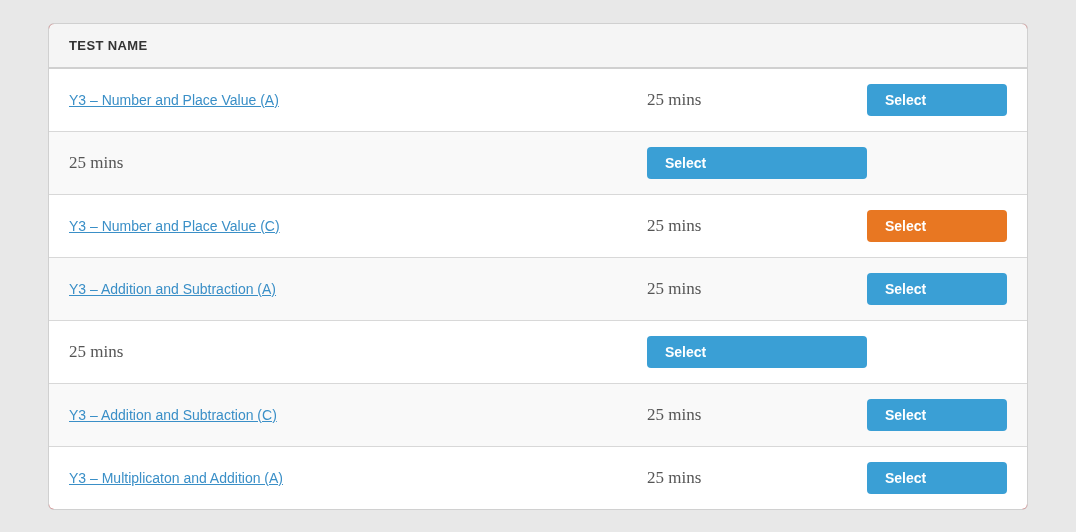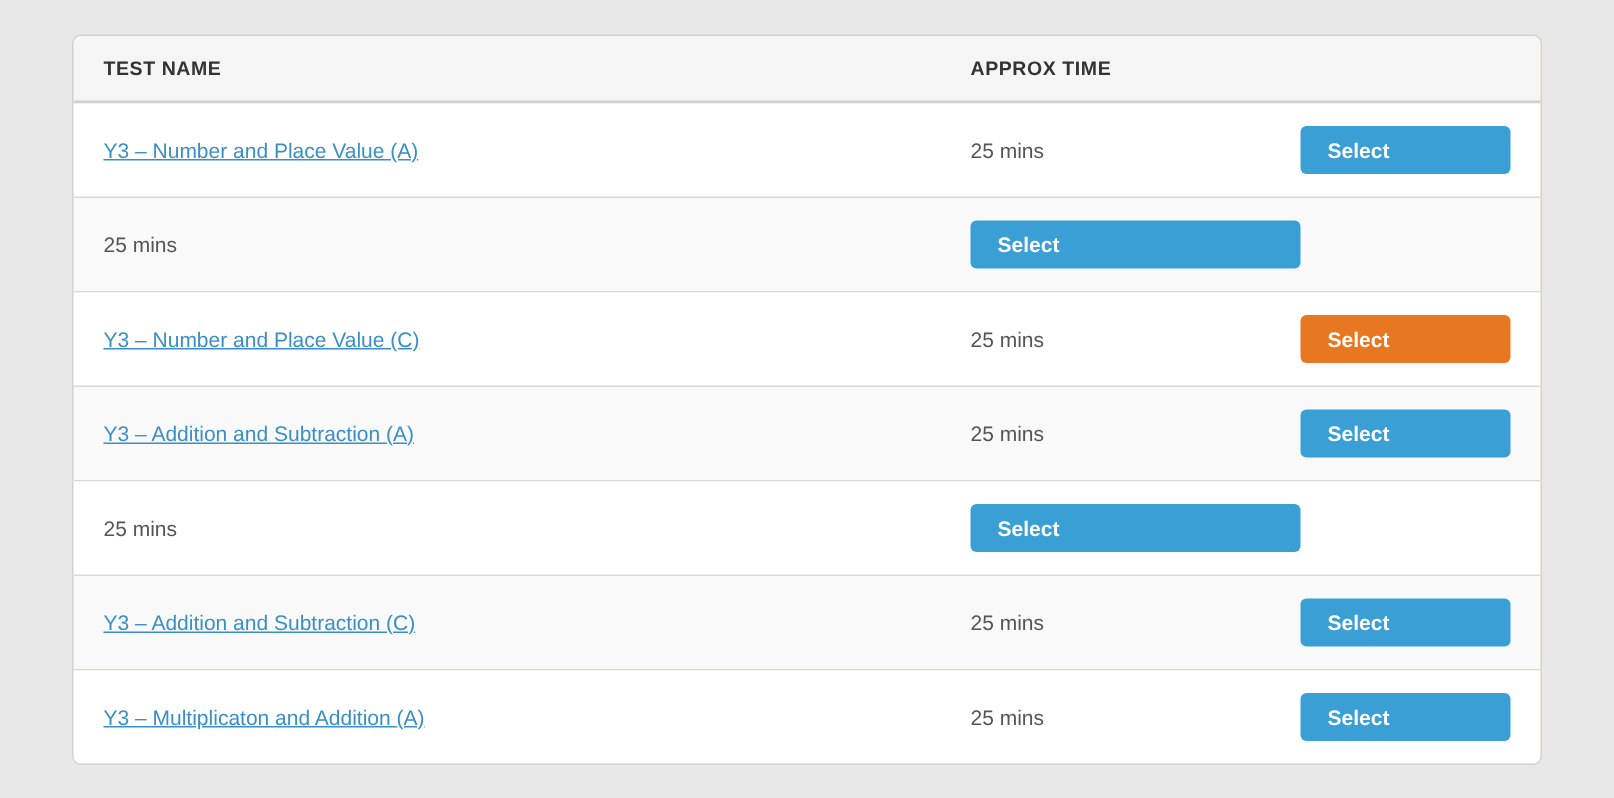--- a/index.html
+++ b/index.html
@@ -12,21 +12,21 @@
       background: #e8e8e8;
       font-family: -apple-system, BlinkMacSystemFont, 'Segoe UI', Arial, sans-serif;
       display: flex;
       justify-content: center;
       align-items: center;
       min-height: 532px;
       width: 1076px;
     }
 
     .table-container {
-      background: #fef9c3;
+      background: #b91c1c;
       border: 1px solid #d0d0d0;
       border-radius: 6px;
       overflow: hidden;
       width: 980px;
     }
 
     .table-header {
       display: grid;
       grid-template-columns: 1fr 220px 140px;
       background: #f5f5f5;
@@ -63,22 +63,23 @@
     }
 
     .test-name-link {
       color: #3a8fc7;
       text-decoration: underline;
       font-size: 14px;
       cursor: pointer;
     }
 
     .approx-time {
-      font-size: 14px;
+      font-size: 17px;
       color: #555;
+      font-family: Liberation Serif, serif;
     }
 
     .select-btn {
       display: inline-block;
       padding: 8px 18px;
       border-radius: 4px;
       font-size: 14px;
       font-weight: 700;
       color: #fff;
       border: none;
@@ -94,21 +95,20 @@
     .select-btn.orange {
       background: #e87722;
     }
   </style>
 </head>
 <body>
 
 <div class="table-container">
   <div class="table-header">
     <span class="col-header">TEST NAME</span>
-    <span class="col-header">APPROX TIME</span>
     <span class="col-header"></span>
   </div>
 
   <div id="table-body">
 
   <div class="table-row">
         <span class="test-name-link">Y3 – Number and Place Value (A)</span>
         <span class="approx-time">25 mins</span>
         <button class="select-btn blue">Select</button>
       </div>

